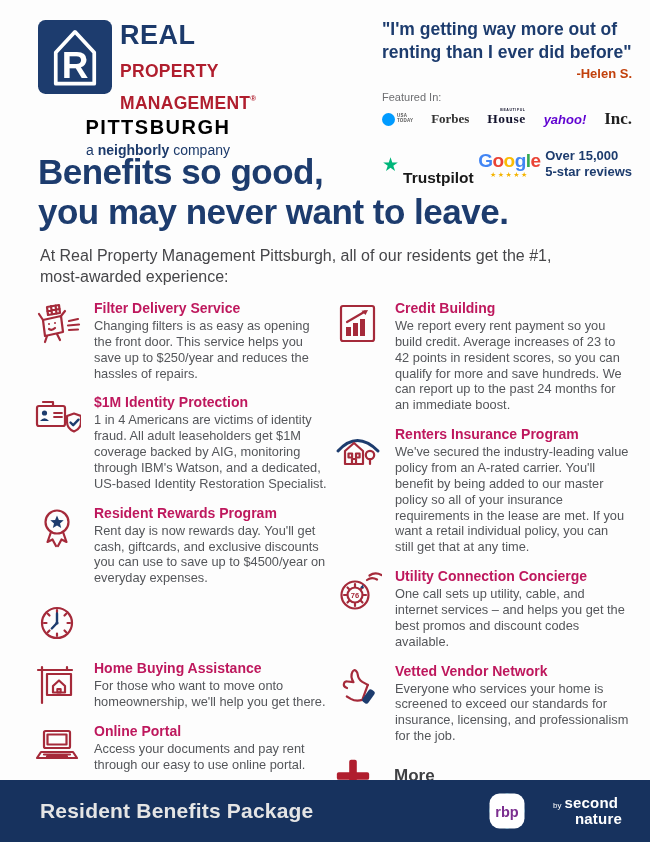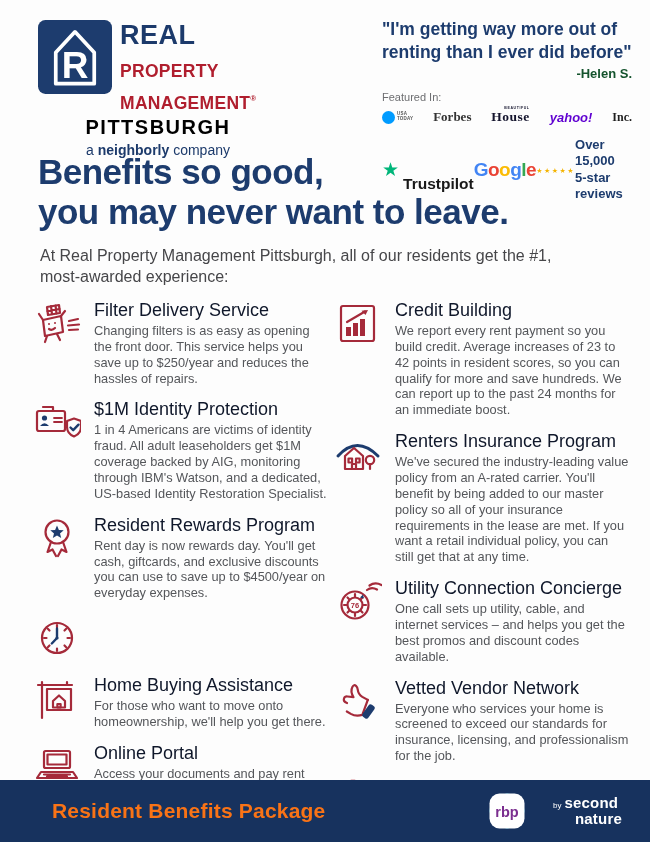--- a/index.html
+++ b/index.html
@@ -15,60 +15,60 @@
   .brand-words{line-height:1;padding-top:2px;}
   .bw-real{font-size:27px;font-weight:800;color:#1c3a6b;letter-spacing:.5px;}
   .bw-prop,.bw-mgmt{font-size:17.5px;font-weight:800;color:#b01e2e;letter-spacing:.3px;margin-top:14px;}
   .bw-reg{font-size:8px;vertical-align:top;}
   .brand-city{margin-top:4px;text-align:center;font-size:20px;font-weight:700;color:#000000;letter-spacing:1.5px;}
   .brand-tagline{margin-top:3px;text-align:center;font-size:14px;color:#1c3a6b;}
   .brand-tagline b{font-weight:800;}
   
   .top-right{position:absolute;top:18px;left:382px;width:250px;}
   .quote{font-size:17.5px;font-weight:700;color:#1d3c6e;line-height:1.32;}
-  .quote-attr{font-size:13px;font-weight:700;color:#14532d;text-align:right;margin-top:2px;}
+  .quote-attr{font-size:13px;font-weight:700;color:#c2410c;text-align:right;margin-top:2px;}
   .featured-label{font-size:11px;color:#6d6e71;margin-top:10px;}
   .logo-row{display:flex;align-items:center;justify-content:space-between;margin-top:6px;}
   .usat{display:flex;align-items:center;gap:2px;}
   .usat-dot{width:13px;height:13px;border-radius:50%;background:#009bff;}
   .usat-txt{font-size:4.5px;font-weight:700;color:#555;line-height:1.1;letter-spacing:.2px;}
   .forbes{font-family:"Liberation Serif",serif;font-weight:700;font-size:13px;color:#333;}
   .house{position:relative;font-family:"Liberation Serif",serif;font-weight:700;font-size:13.5px;color:#15152e;letter-spacing:.5px;}
   .house small{position:absolute;top:-3px;left:13px;font-size:3.5px;letter-spacing:.6px;color:#15152e;font-family:"Liberation Sans",sans-serif;}
   .yahoo{font-weight:800;font-style:italic;font-size:13px;color:#5f01d1;}
-  .inc{font-family:"Liberation Serif",serif;font-weight:800;font-size:12px;color:#1f1f1f;}
+  .inc{font-family:"Liberation Serif",serif;font-weight:800;font-size:17px;color:#1f1f1f;}
   .reviews-row{display:flex;align-items:center;justify-content:space-between;margin-top:12px;}
   .trustpilot{display:flex;align-items:center;gap:4px;}
   .tp-star{color:#00b67a;font-size:19px;line-height:1;}
   .tp-name{font-size:15.5px;font-weight:600;color:#191919;margin-top:28px;}
-  .google{display:flex;align-items:center;line-height:1;}
+  .google{display:flex;flex-direction:column;align-items:center;line-height:1;}
   .gword{font-size:19px;font-weight:700;letter-spacing:-.5px;}
   .g-blue{color:#4285f4}.g-red{color:#ea4335}.g-yel{color:#fbbc05}.g-grn{color:#34a853}
   .gstars{font-size:7px;color:#f4b400;letter-spacing:1.5px;margin-top:1px;}
   .review-sum{font-size:13px;font-weight:700;color:#1d3c6e;line-height:1.25;}
   
   .headline{position:absolute;top:152px;left:38px;width:590px;
     font-size:35px;font-weight:800;color:#1d3c6e;line-height:1.13;letter-spacing:-.5px;}
   .intro{position:absolute;top:245px;left:40px;width:590px;
     font-size:16px;color:#464649;line-height:1.32;}
   
   .col{position:absolute;top:300px;width:296px;}
   .col-left{left:33px;}
   .col-right{left:334px;}
   .benefit{display:flex;gap:13px;margin-bottom:13px;}
   .bicon{flex:0 0 48px;width:48px;height:48px;}
   .bicon svg{width:48px;height:48px;display:block;}
-  .btitle{font-size:18px;font-weight:400;color:#0f172a;margin-bottom:2px;}
+  .btitle{font-size:14px;font-weight:700;color:#be185d;margin-bottom:2px;}
   .bbody{font-size:12.8px;color:#54565a;line-height:1.24;}
   .more-row{display:flex;align-items:center;gap:22px;margin-top:8px;}
   .more-label{font-size:17px;font-weight:700;color:#3e3f42;}
   
   .footer{position:absolute;left:0;bottom:0;width:650px;height:62px;background:#17325e;
     display:flex;align-items:center;justify-content:space-between;padding:0 28px 0 40px;box-sizing:border-box;}
-  .footer-title{font-size:21px;font-weight:700;color:#f97316;letter-spacing:.2px;margin-left:12px;}
+  .footer-title{font-size:21px;font-weight:700;color:#e5e5e5;letter-spacing:.2px;}
   .rbp-cluster{display:flex;align-items:center;gap:20px;}
   .rbp-mark{width:52px;height:52px;}
   .sn-text{color:#fff;line-height:1;}
   .sn-line1{display:flex;align-items:baseline;gap:3px;}
   .sn-by{font-size:8px;font-weight:400;}
   .sn-word{font-size:15px;font-weight:800;letter-spacing:.2px;}
   .sn-line2{margin-left:22px;margin-top:1px;}
   .icon-stroke{stroke:#a52a3a;fill:none;stroke-width:2.2;stroke-linecap:round;stroke-linejoin:round;}
   .icon-navy{stroke:#1d3c6e;fill:none;stroke-width:2.4;stroke-linecap:round;stroke-linejoin:round;}
 </style>

